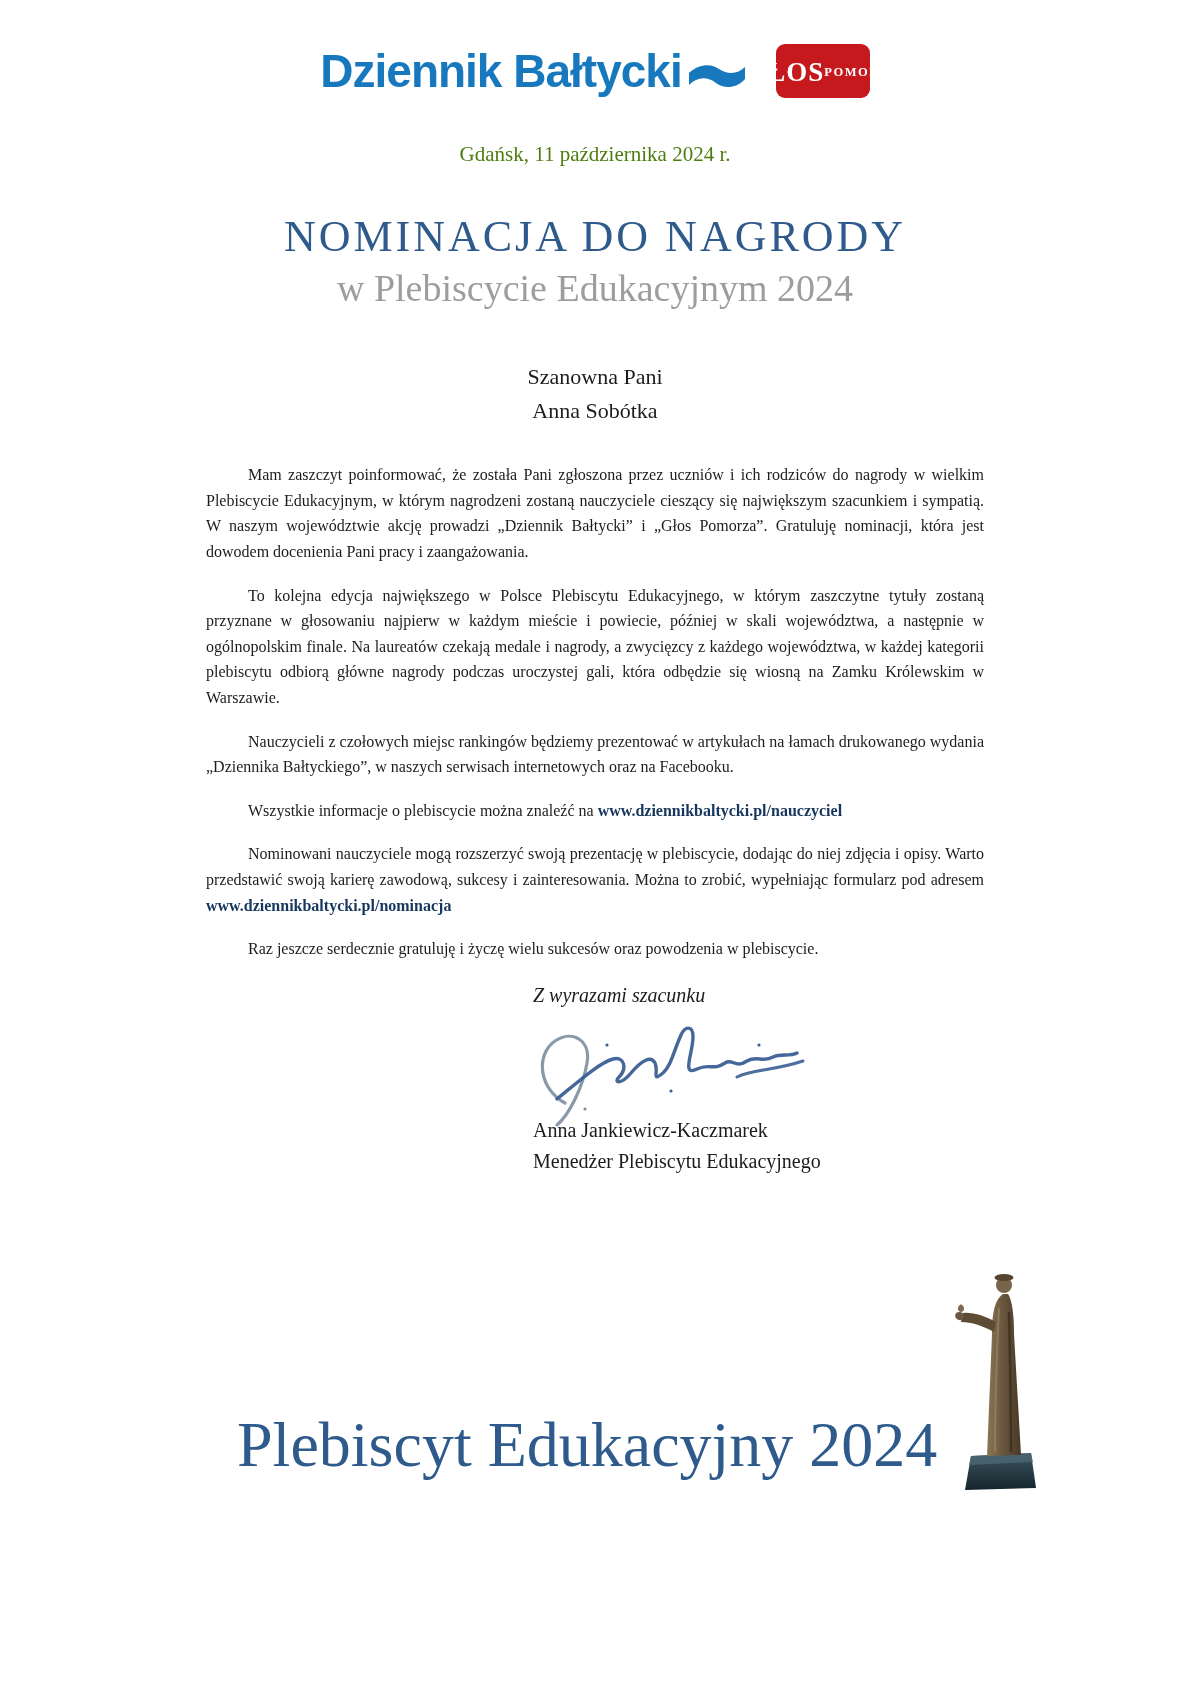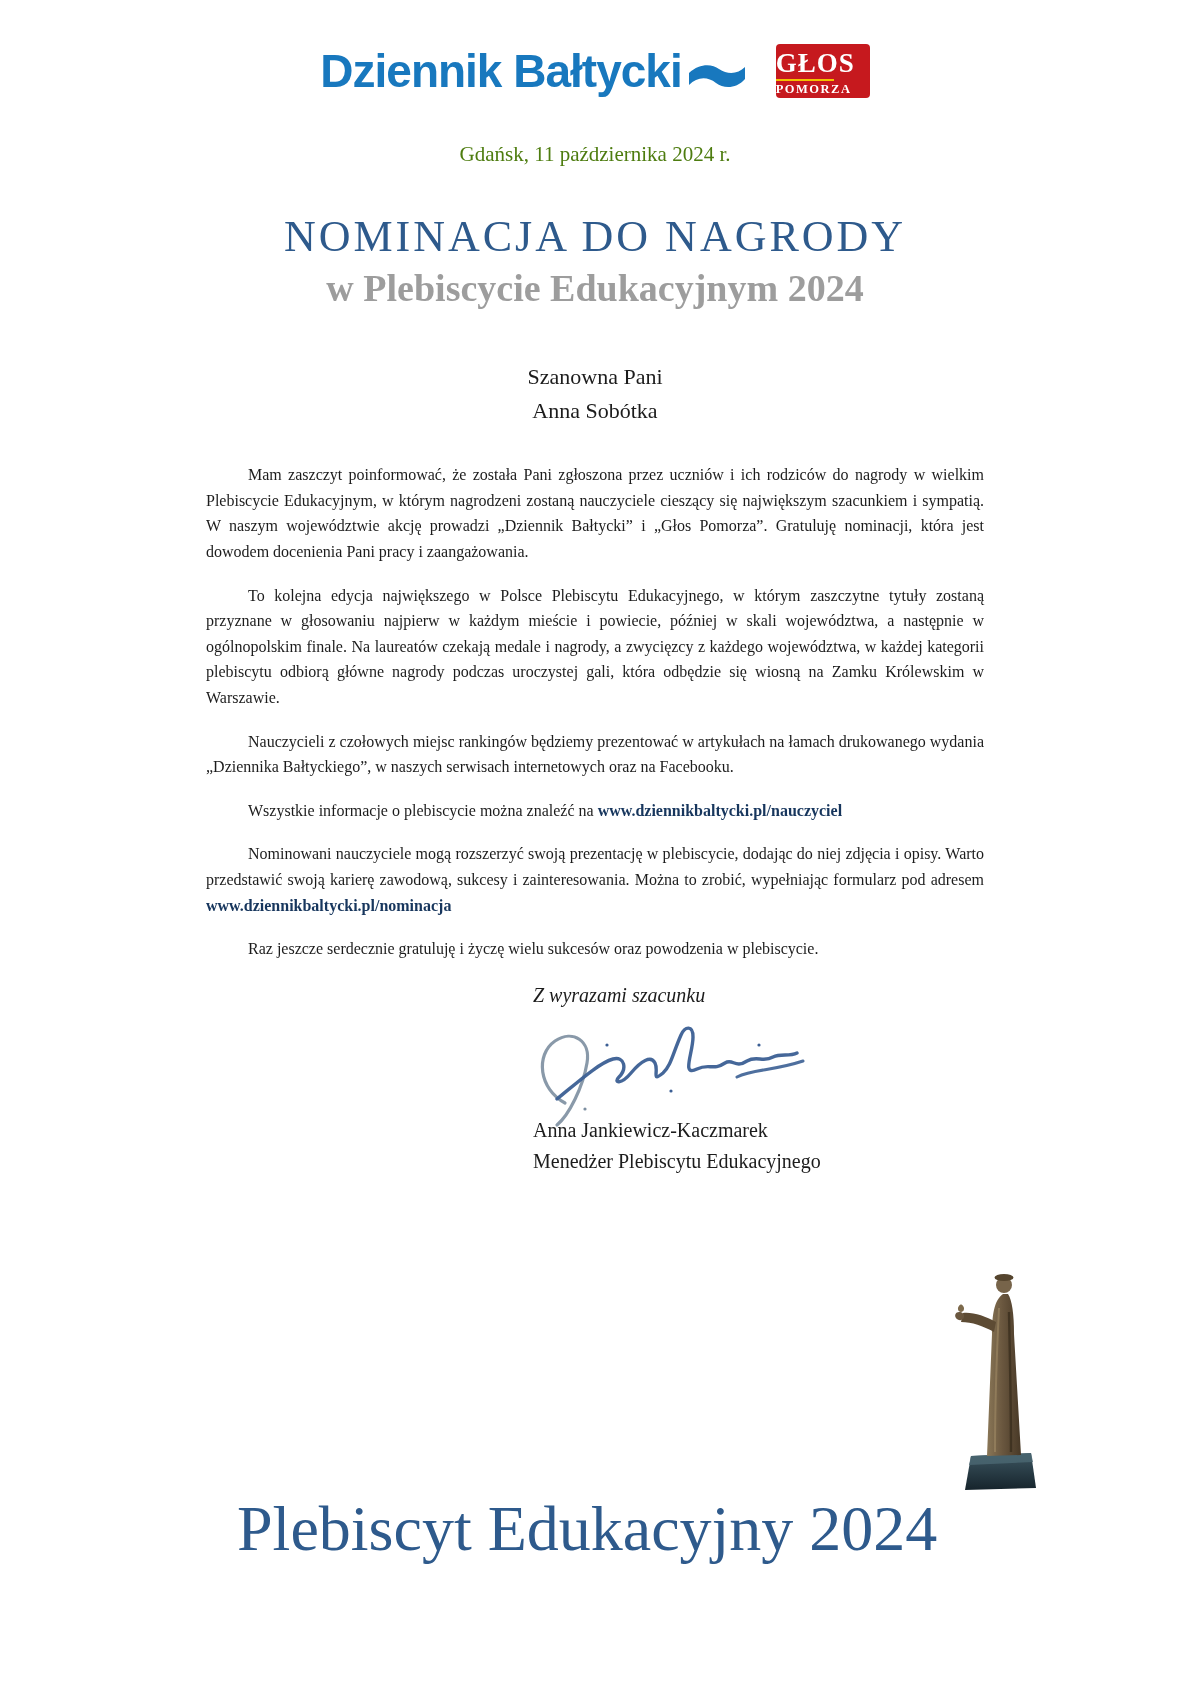--- a/index.html
+++ b/index.html
@@ -30,38 +30,38 @@
   .dz-logo{
     display:flex;align-items:center;gap:6px;
     font-family:"Liberation Sans", sans-serif;
     font-weight:bold;font-size:46px;letter-spacing:-1px;
     color:var(--dziennik-blue);
     white-space:nowrap;
   }
   .dz-wave{width:58px;height:34px;margin-top:14px;}
   .glos-logo{
     width:94px;height:54px;background:var(--glos-red);
-    border-radius:4px;
-    display:flex;flex-direction:column;align-items:flex-start;justify-content:center;
+    border-radius:9px;
+    display:flex;align-items:center;justify-content:center;
     color:#fff;font-family:"Liberation Serif", serif;font-weight:bold;
     line-height:1;padding-top:3px;
   }
   .glos-top{font-size:27px;letter-spacing:1px;transform:scaleY(1.05);}
   .glos-rule{width:58px;height:2px;background:#f2c200;margin:2px 0;}
   .glos-bottom{font-size:12.5px;letter-spacing:1.5px;}
   
   .dateline{margin-top:44px;text-align:center;font-size:21px;color:#4d7c0f;}
   .doc-title{
     margin-top:44px;text-align:center;
     font-size:44px;letter-spacing:3px;font-weight:normal;
     color:var(--title-blue);
   }
   .doc-subtitle{
     margin-top:4px;text-align:center;
-    font-size:38px;color:var(--subtitle-gray);font-weight:bold;
+    font-size:38px;color:var(--subtitle-gray);font-weight:normal;
   }
   
   .salutation{margin-top:50px;text-align:center;font-size:22px;line-height:1.55;}
   
   .letter-body{
     margin:34px 107px 0 107px;
     font-size:16px;line-height:1.6;
     text-align:justify;
   }
   .letter-body p{margin-bottom:18px;text-indent:42px;}
@@ -69,21 +69,21 @@
     color:var(--link-navy);font-weight:bold;text-decoration:none;cursor:pointer;
   }
   
   .closing-block{margin:22px 0 0 434px;width:420px;font-size:20px;}
   .closing-line{margin-left:0;font-style:italic;}
   .signature-svg{display:block;width:292px;height:118px;margin:4px 0 -14px -12px;}
   .sig-name{font-size:20px;line-height:1.55;}
   
   .statue{position:absolute;left:852px;top:1268px;width:96px;height:225px;}
   .footer-title{
-    position:absolute;left:138px;top:1492px;
+    position:absolute;left:138px;top:1408px;
     font-size:64px;color:var(--title-blue);
     font-family:"Liberation Serif", serif;white-space:nowrap;
   }
 </style>
 </head>
 <body>
 
 <div class="page">
 
   <div class="masthead">

